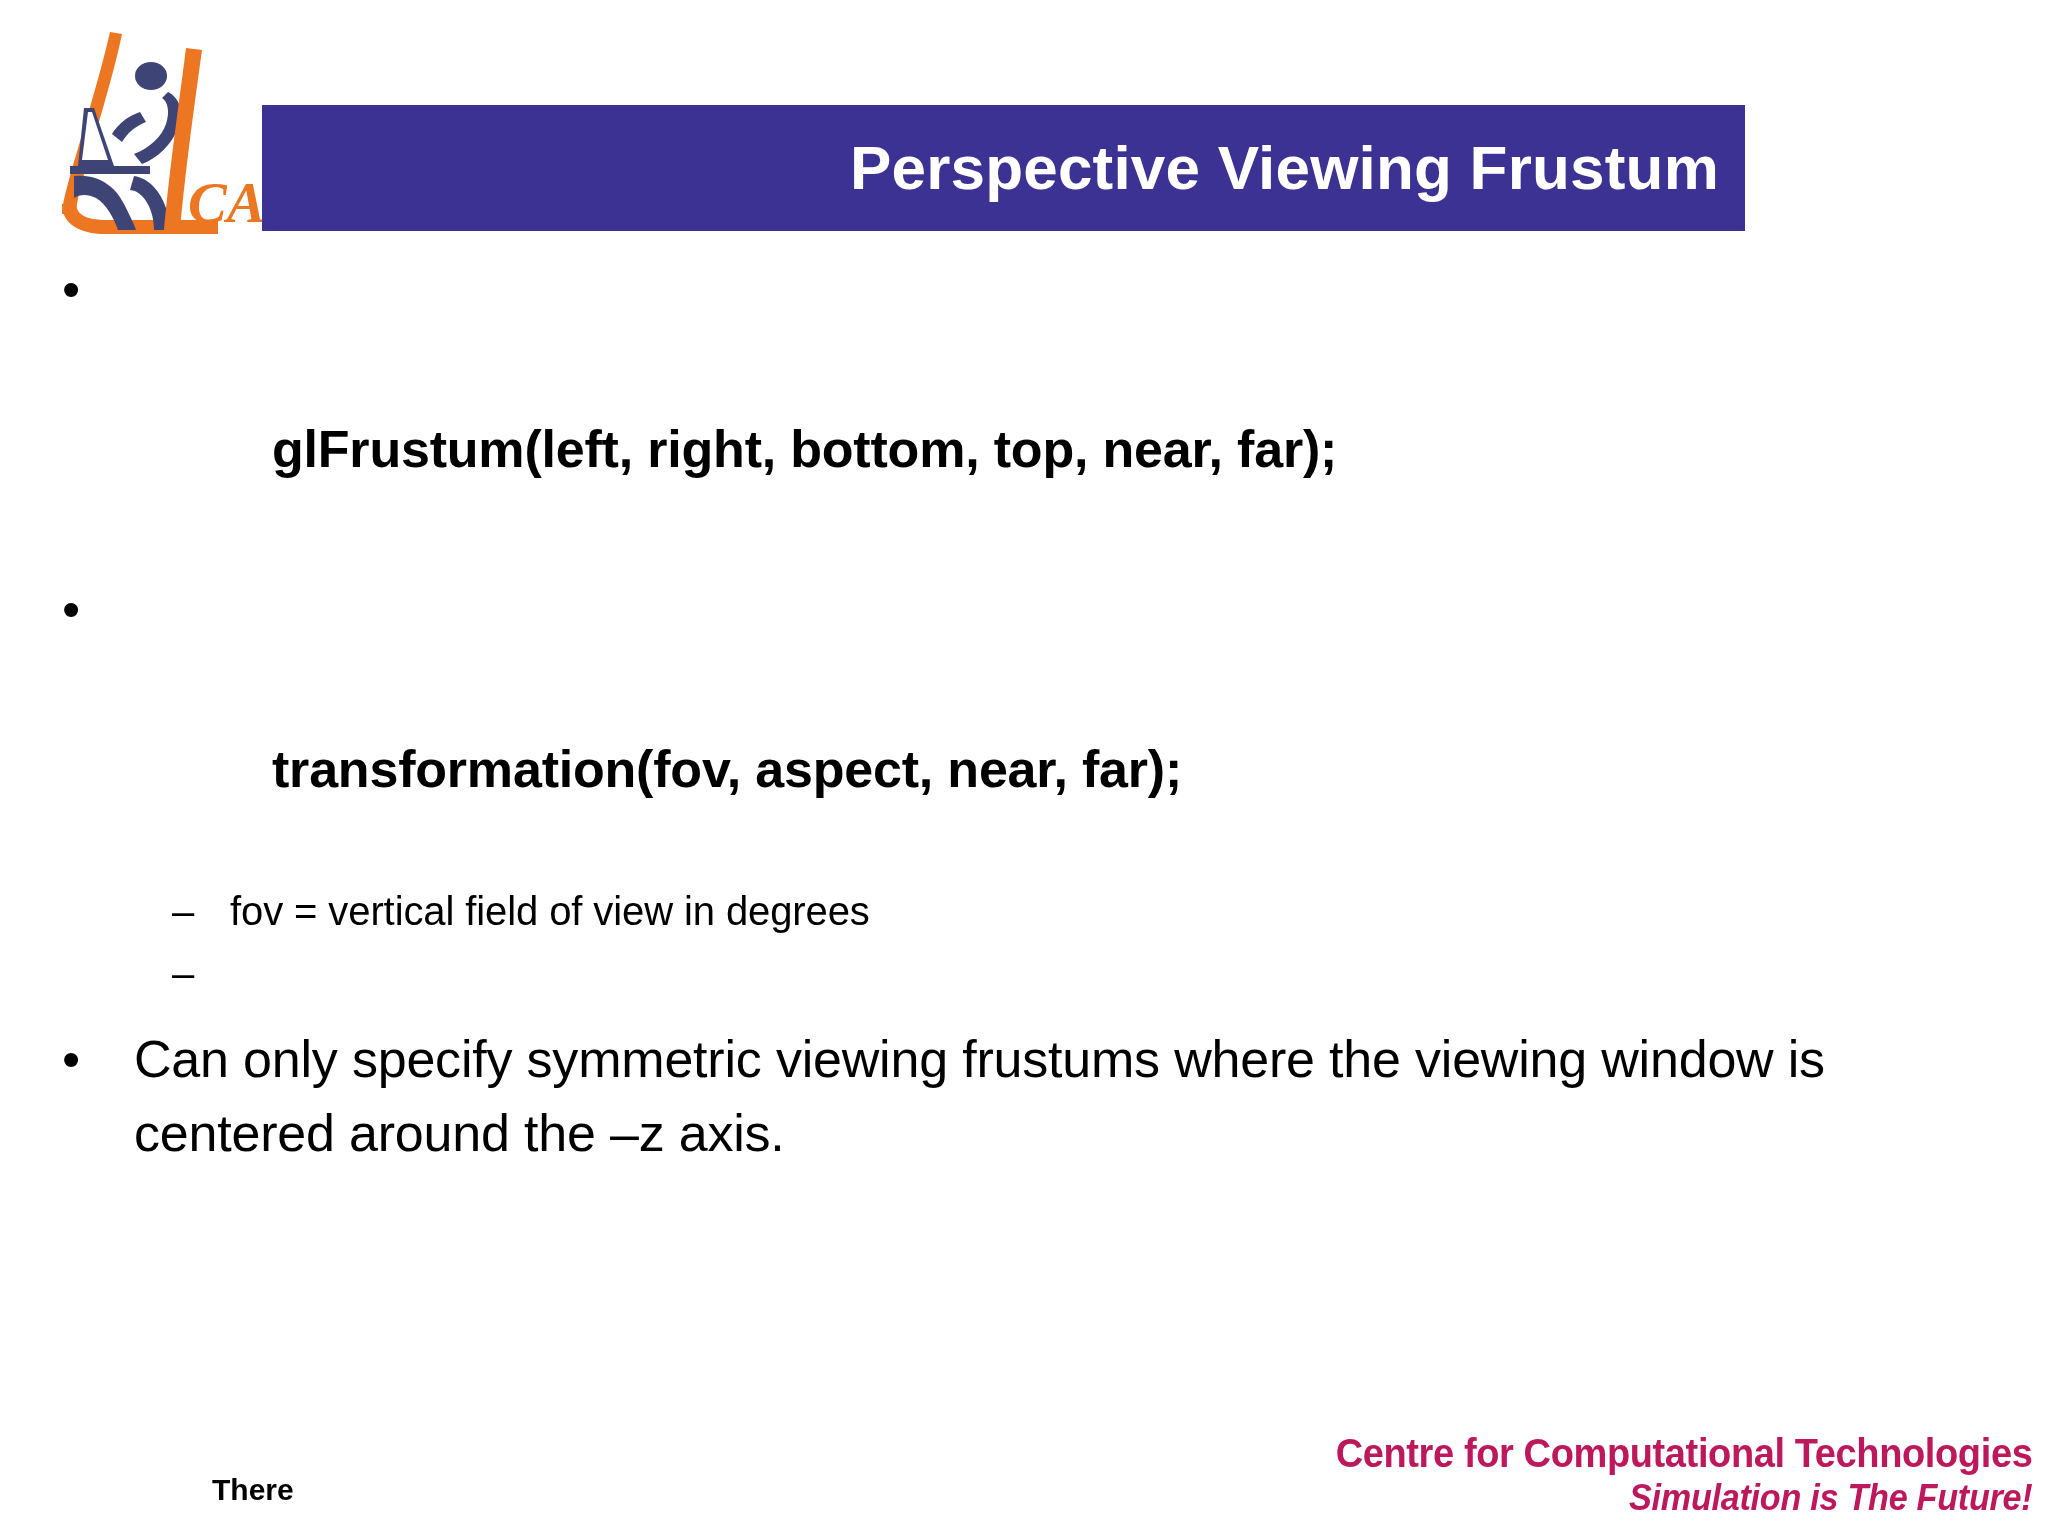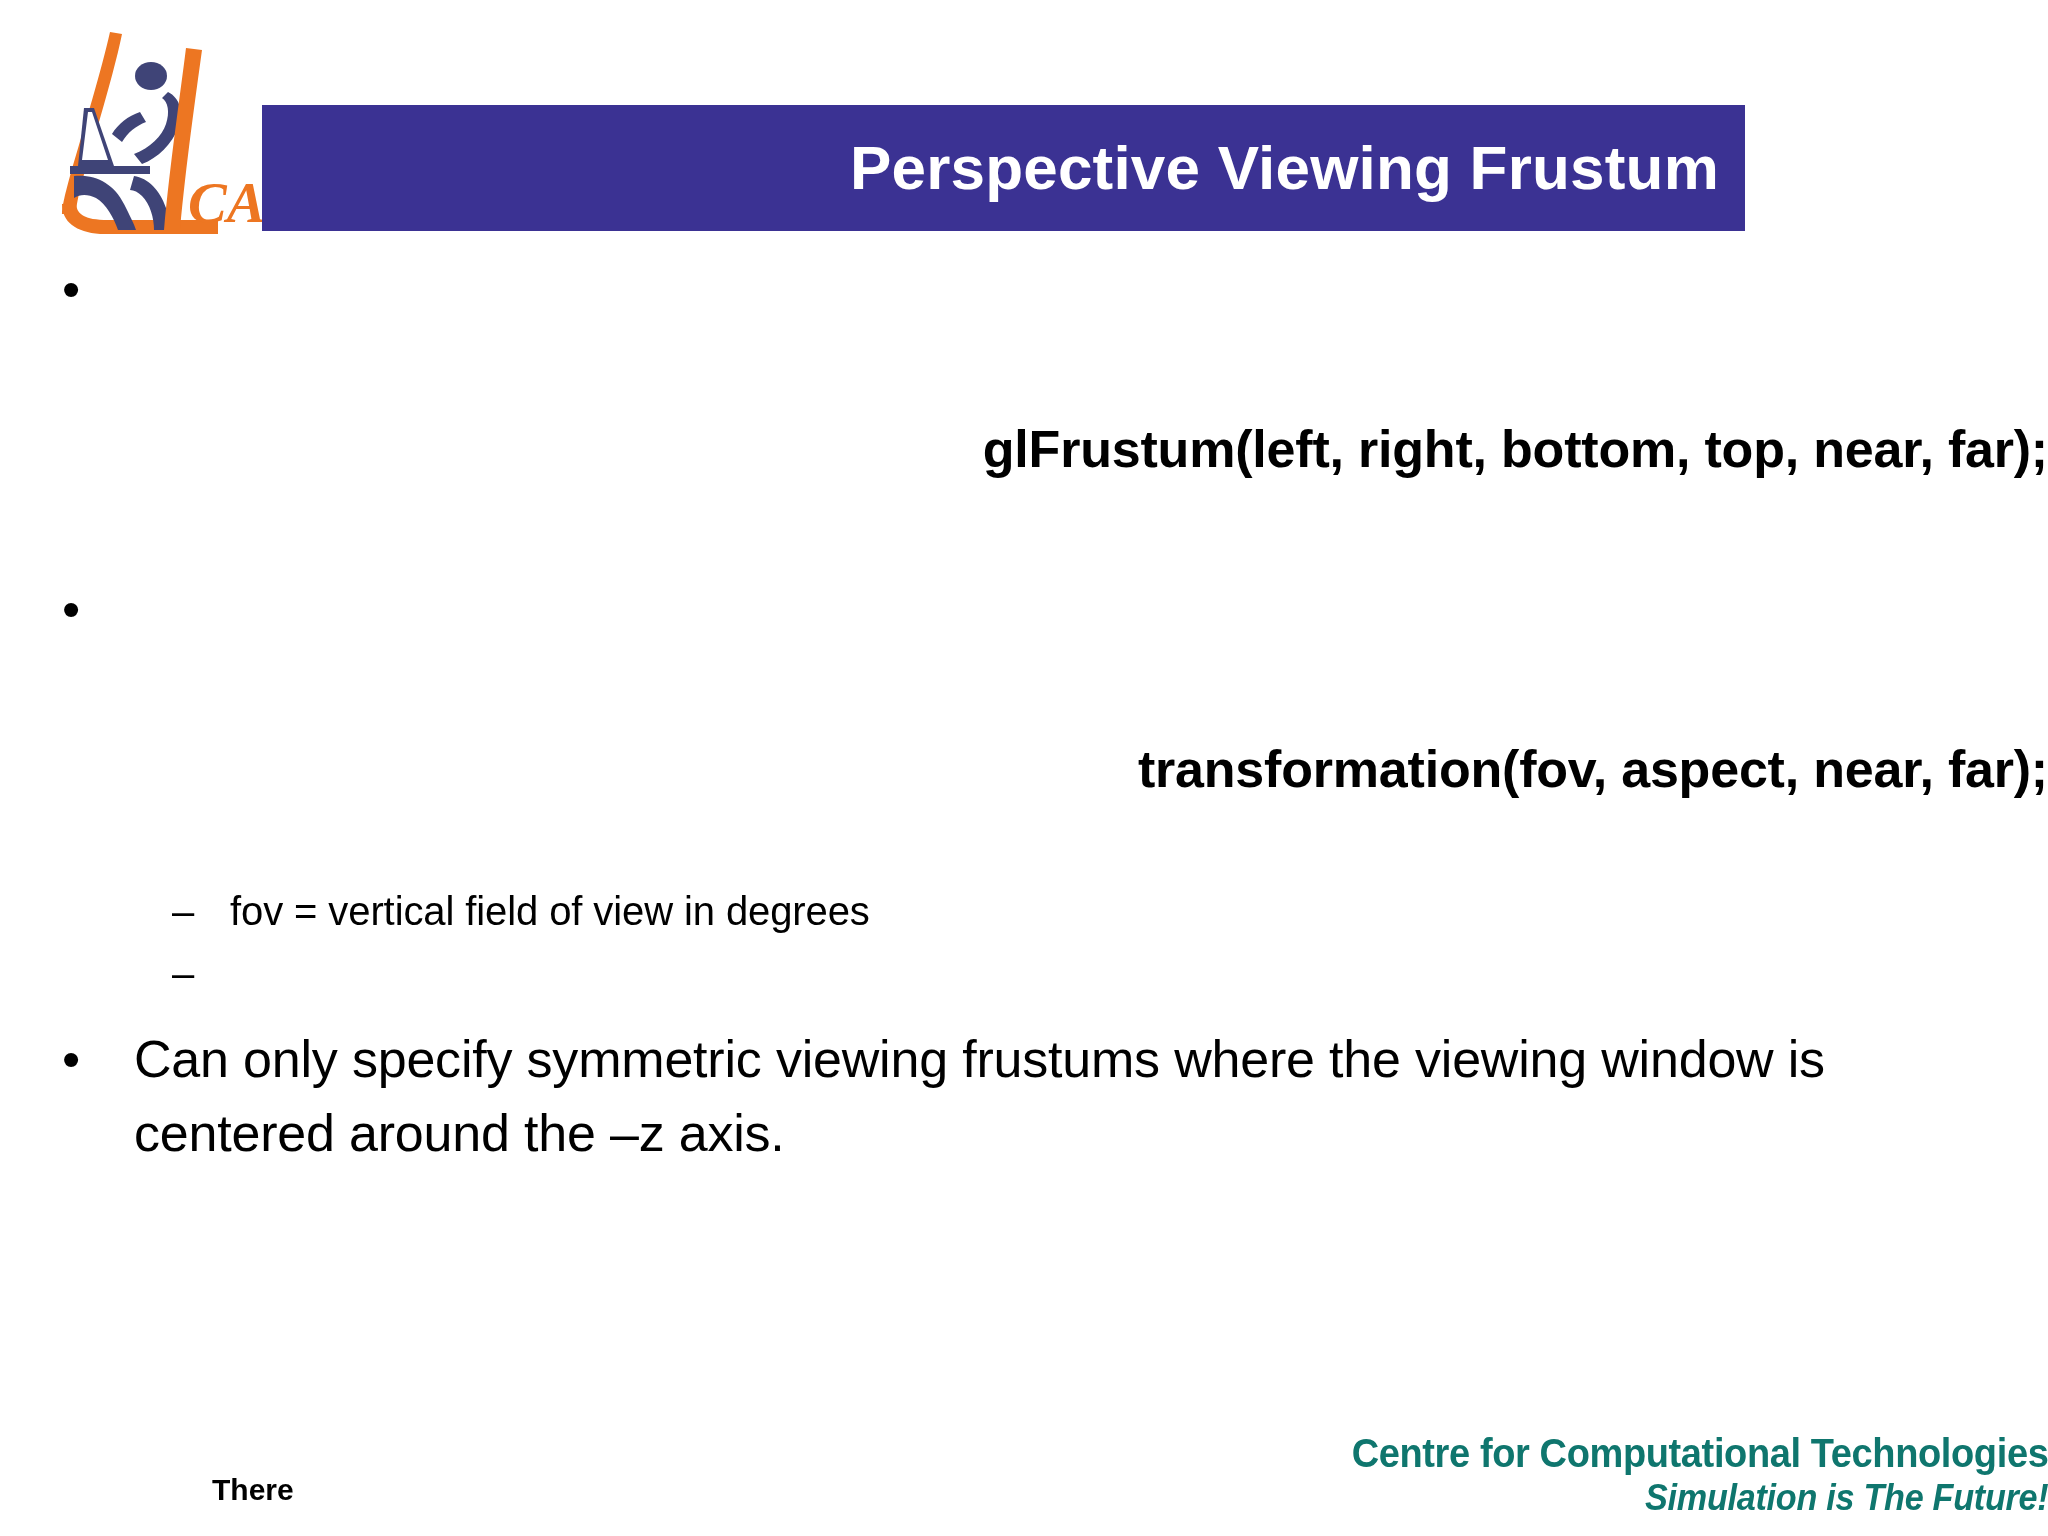--- a/index.html
+++ b/index.html
@@ -75,21 +75,20 @@
     line-height: 74px;
     letter-spacing: -0.2px;
   }
 
   .code-row {
     padding-left: 272px;
     font-size: 52px;
     font-weight: bold;
     line-height: 74px;
     letter-spacing: -0.2px;
-    text-align: right;
   }
 
   .sub-row {
     display: flex;
     align-items: flex-start;
     padding-left: 172px;
   }
   .sub-mark {
     width: 58px;
     flex: 0 0 58px;
@@ -109,24 +108,24 @@
   .footer-left {
     position: absolute;
     left: 212px;
     top: 1473px;
     font-size: 30px;
     font-weight: bold;
     color: #000000;
   }
   .footer-right {
     position: absolute;
-    right: 0;
+    right: 16px;
     top: 1430px;
     text-align: right;
-    color: #0f766e;
+    color: #be185d;
   }
   .footer-org {
     font-size: 40px;
     font-weight: bold;
     line-height: 46px;
     letter-spacing: -0.4px;
     transform: scaleX(0.95);
     transform-origin: right center;
   }
   .footer-tag {

